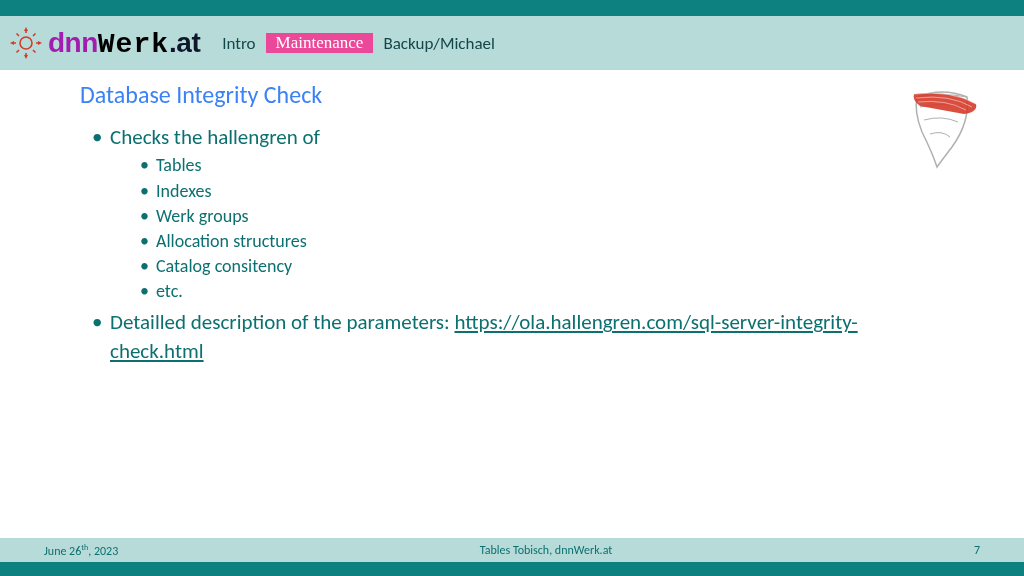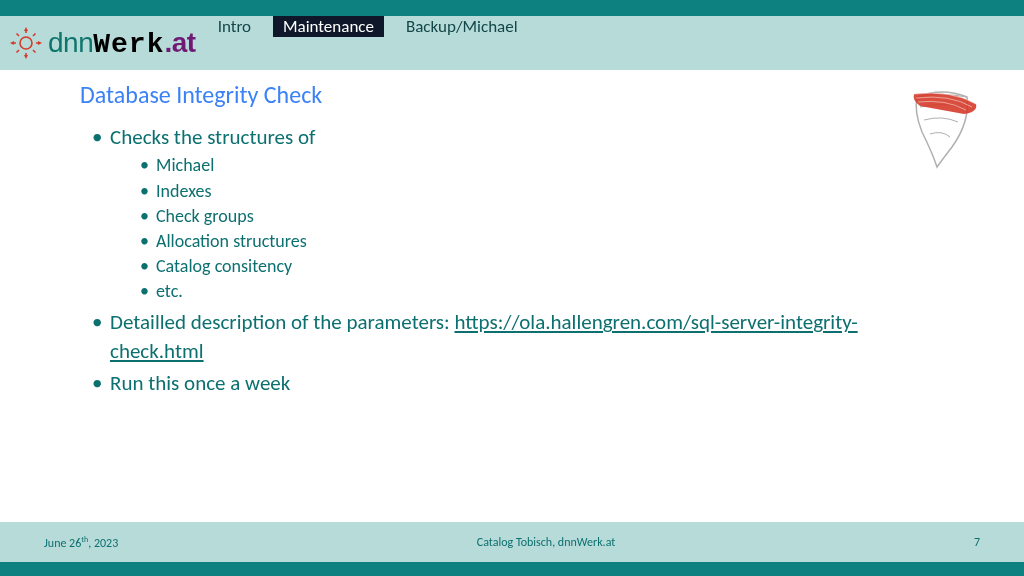--- a/index.html
+++ b/index.html
@@ -30,39 +30,39 @@
   .logo-gear {
     width: 36px; height: 36px;
     margin-right: 4px;
   }
   .logo-text {
     font-size: 28px;
     font-weight: 700;
     letter-spacing: -0.5px;
     font-family: "Segoe UI", sans-serif;
   }
-  .logo-dnn { color: #0f766e; font-weight: 400; text-align: center; }
+  .logo-dnn { color: #a21caf; font-weight: 700; text-align: center; }
   .logo-werk { color: #000000; font-weight: 700; font-family: "Courier New", monospace; letter-spacing: 1px; }
-  .logo-at { color: #701a75; font-weight: 600; }
+  .logo-at { color: #0f172a; font-weight: 600; }
   .nav-tabs {
     display: flex;
-    align-items: flex-start;
-    gap: 12px;
+    align-items: center;
   }
   .nav-tab {
     display: flex;
     align-items: center;
     padding: 0 10px;
     font-size: 17px;
     color: #14474a;
     cursor: pointer;
   }
   .nav-tab.active {
-    background: #0f172a;
+    background: #ec4899;
     color: #ffffff;
+    font-family: Liberation Serif, serif;
   }
   .content {
     padding: 10px 80px 0 80px;
     position: relative;
   }
   .slide-title {
     font-size: 24px;
     color: #3b82f6;
     font-weight: 400;
     margin-bottom: 14px;
@@ -114,21 +114,21 @@
     width: 80px;
     height: 90px;
   }
   .footer {
     position: absolute;
     bottom: 0;
     left: 0;
     right: 0;
   }
   .footer-info {
-    height: 40px;
+    height: 24px;
     background: #b7dbd9;
     display: flex;
     align-items: center;
     justify-content: space-between;
     padding: 0 44px;
     font-size: 12px;
     color: #0d7070;
   }
   .footer-bar {
     height: 14px;
@@ -166,39 +166,38 @@
     <path d="M 15 15 Q 40 5 65 15 Q 68 40 50 65 Q 40 78 35 85 Q 30 70 20 50 Q 12 30 15 15 Z" fill="none" stroke="#b0b0b0" stroke-width="1.5"></path>
     <path d="M 15 15 Q 40 10 65 15 M 18 25 Q 40 20 62 25 M 22 38 Q 40 33 56 40 M 28 52 Q 40 48 48 55" fill="none" stroke="#b0b0b0" stroke-width="1"></path>
     <path d="M 12 12 Q 50 8 74 22 Q 76 30 62 32 Q 40 28 18 24 Q 10 18 12 12 Z" fill="#d63b2a" opacity="0.9"></path>
     <path d="M 12 12 Q 50 8 74 22 M 14 16 Q 48 12 70 25 M 16 20 Q 44 17 64 28" fill="none" stroke="#ffffff" stroke-width="0.8" opacity="0.6"></path>
   </svg>
 
   <h1 class="slide-title">Database Integrity Check</h1>
 
   <ul class="main-list">
     <li>
-      <span>Checks the structures of</span>
+      <span>Checks the hallengren of</span>
       <ul class="sub-list">
-        <li>Michael</li>
+        <li>Tables</li>
         <li>Indexes</li>
-        <li>Check groups</li>
+        <li>Werk groups</li>
         <li>Allocation structures</li>
         <li>Catalog consitency</li>
         <li>etc.</li>
       </ul>
     </li>
     <li>
       <span>Detailled description of the parameters: </span><a class="link">https://ola.hallengren.com/sql-server-integrity-check.html</a>
     </li>
-    <li>Run this once a week</li>
   </ul>
 </div>
 
 <div class="footer">
   <div class="footer-info">
     <span class="footer-date">
       <span>June 26</span><sup>th</sup><span>, 2023</span>
     </span>
-    <span>Catalog Tobisch, dnnWerk.at</span>
+    <span>Tables Tobisch, dnnWerk.at</span>
     <span>7</span>
   </div>
   <div class="footer-bar"></div>
 </div>
 
 </body></html>

